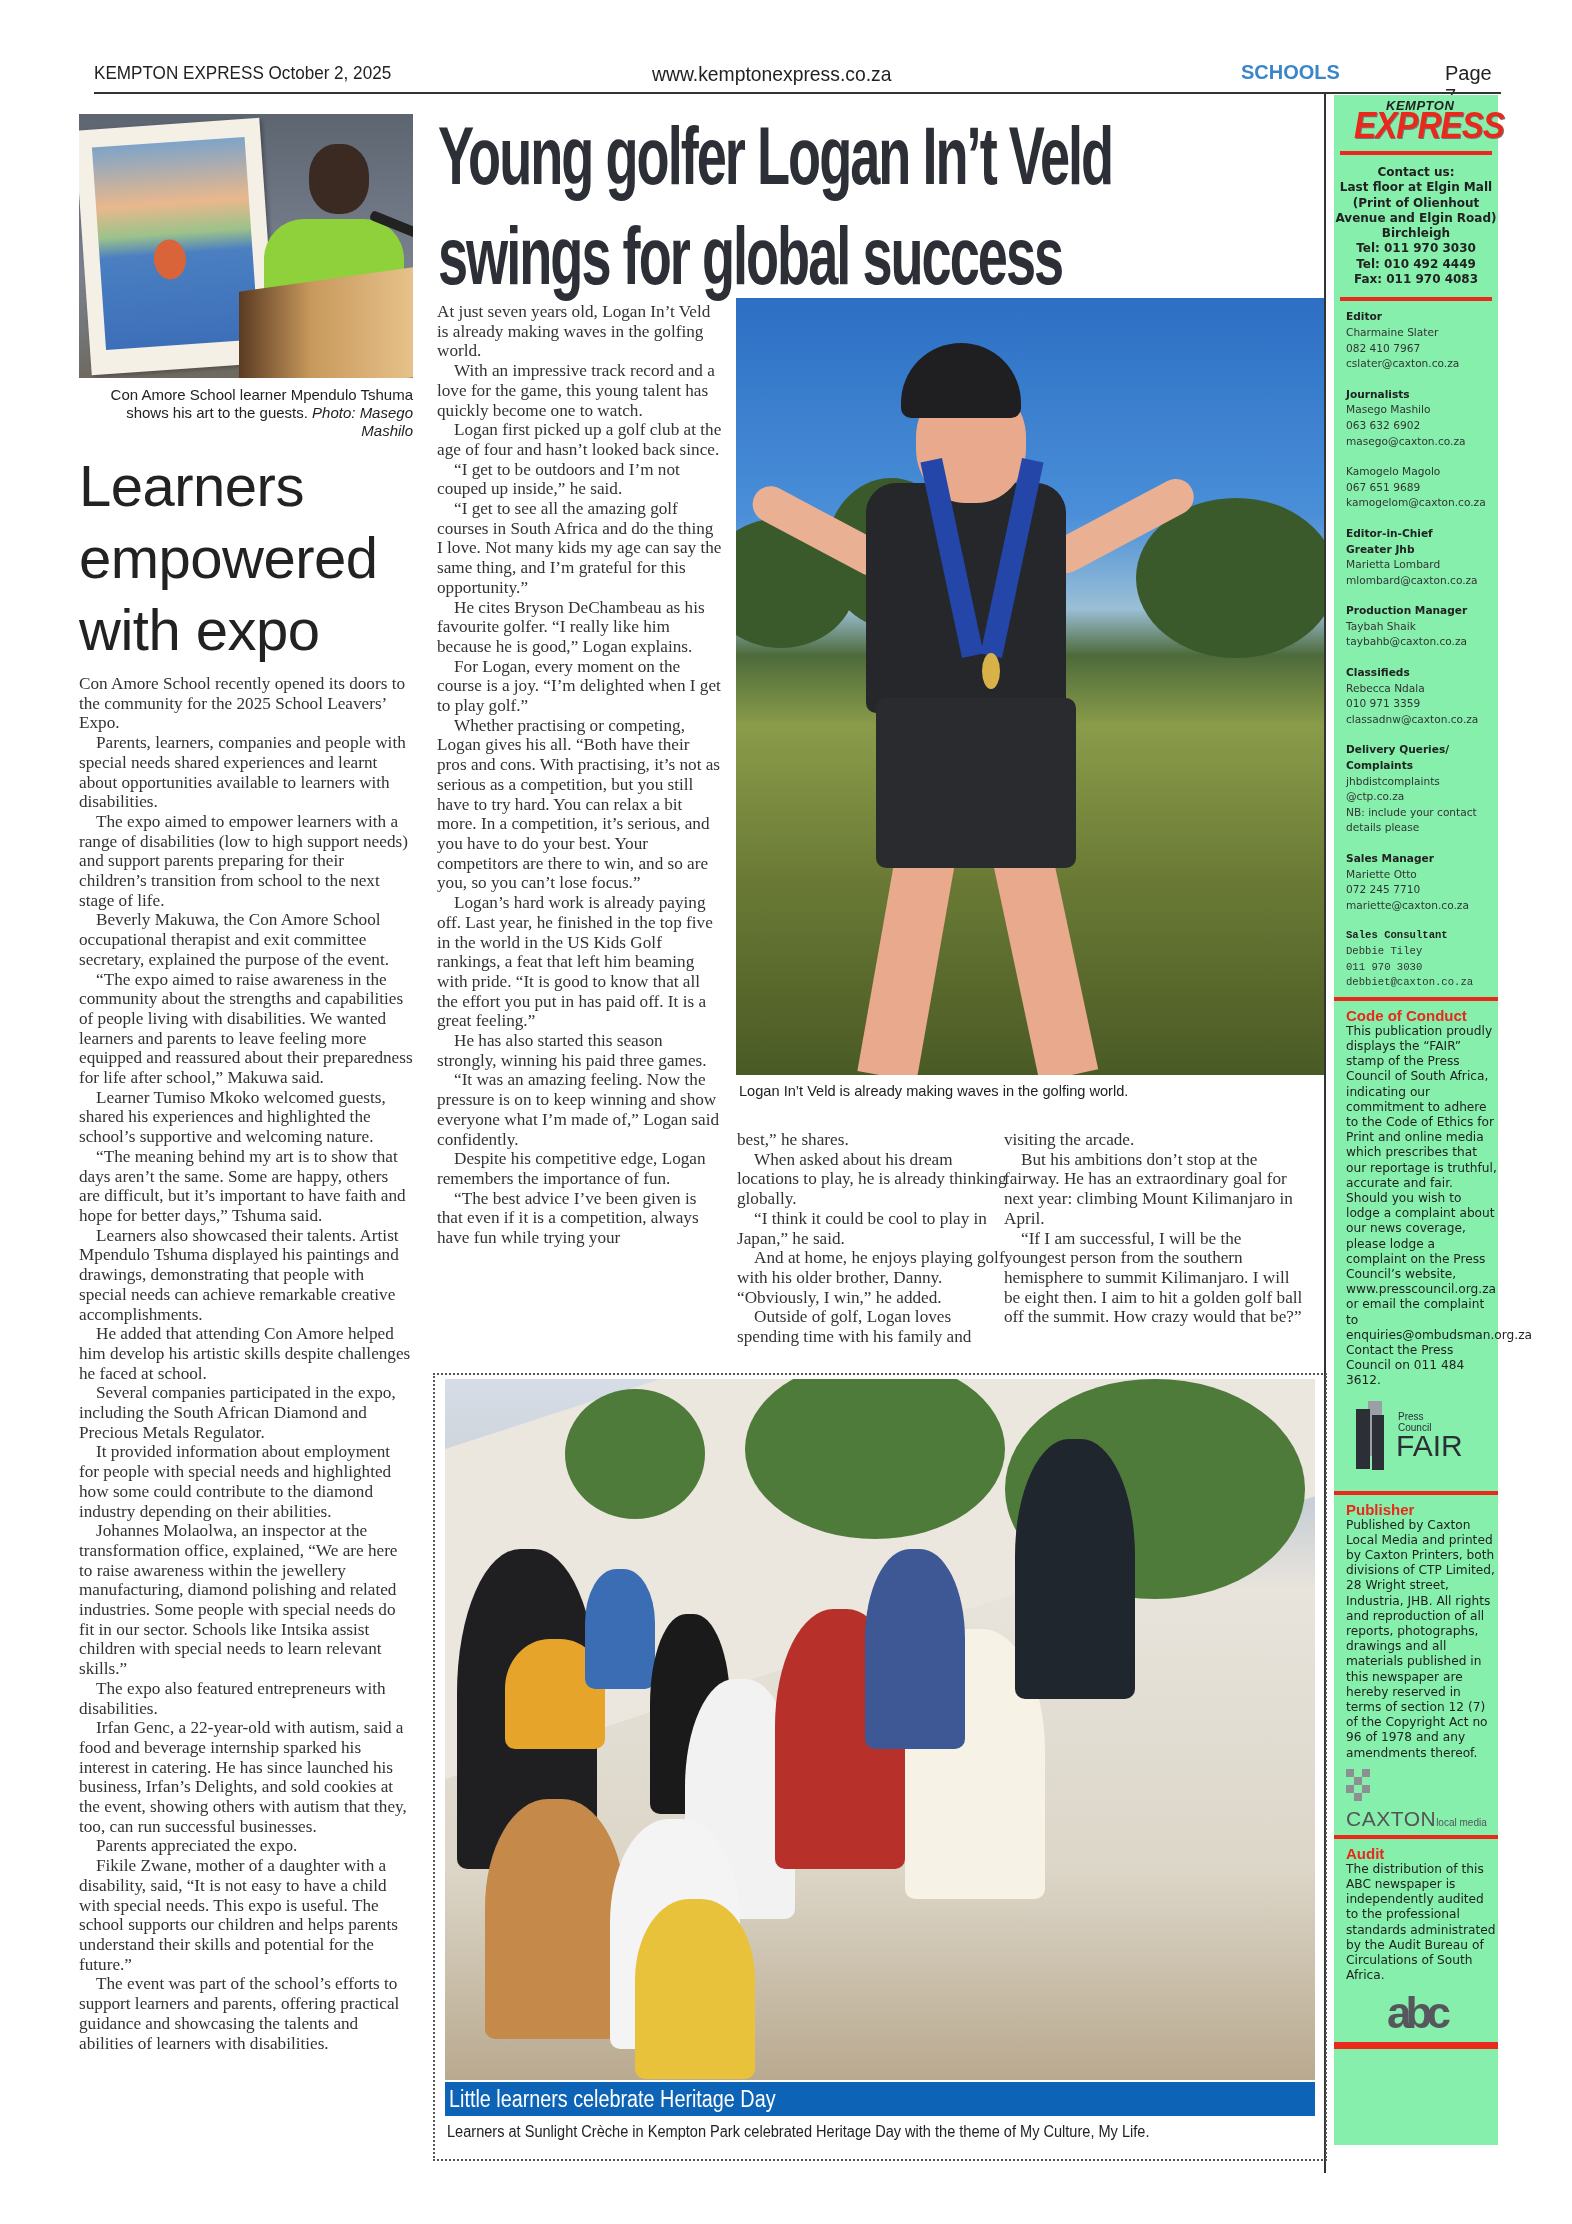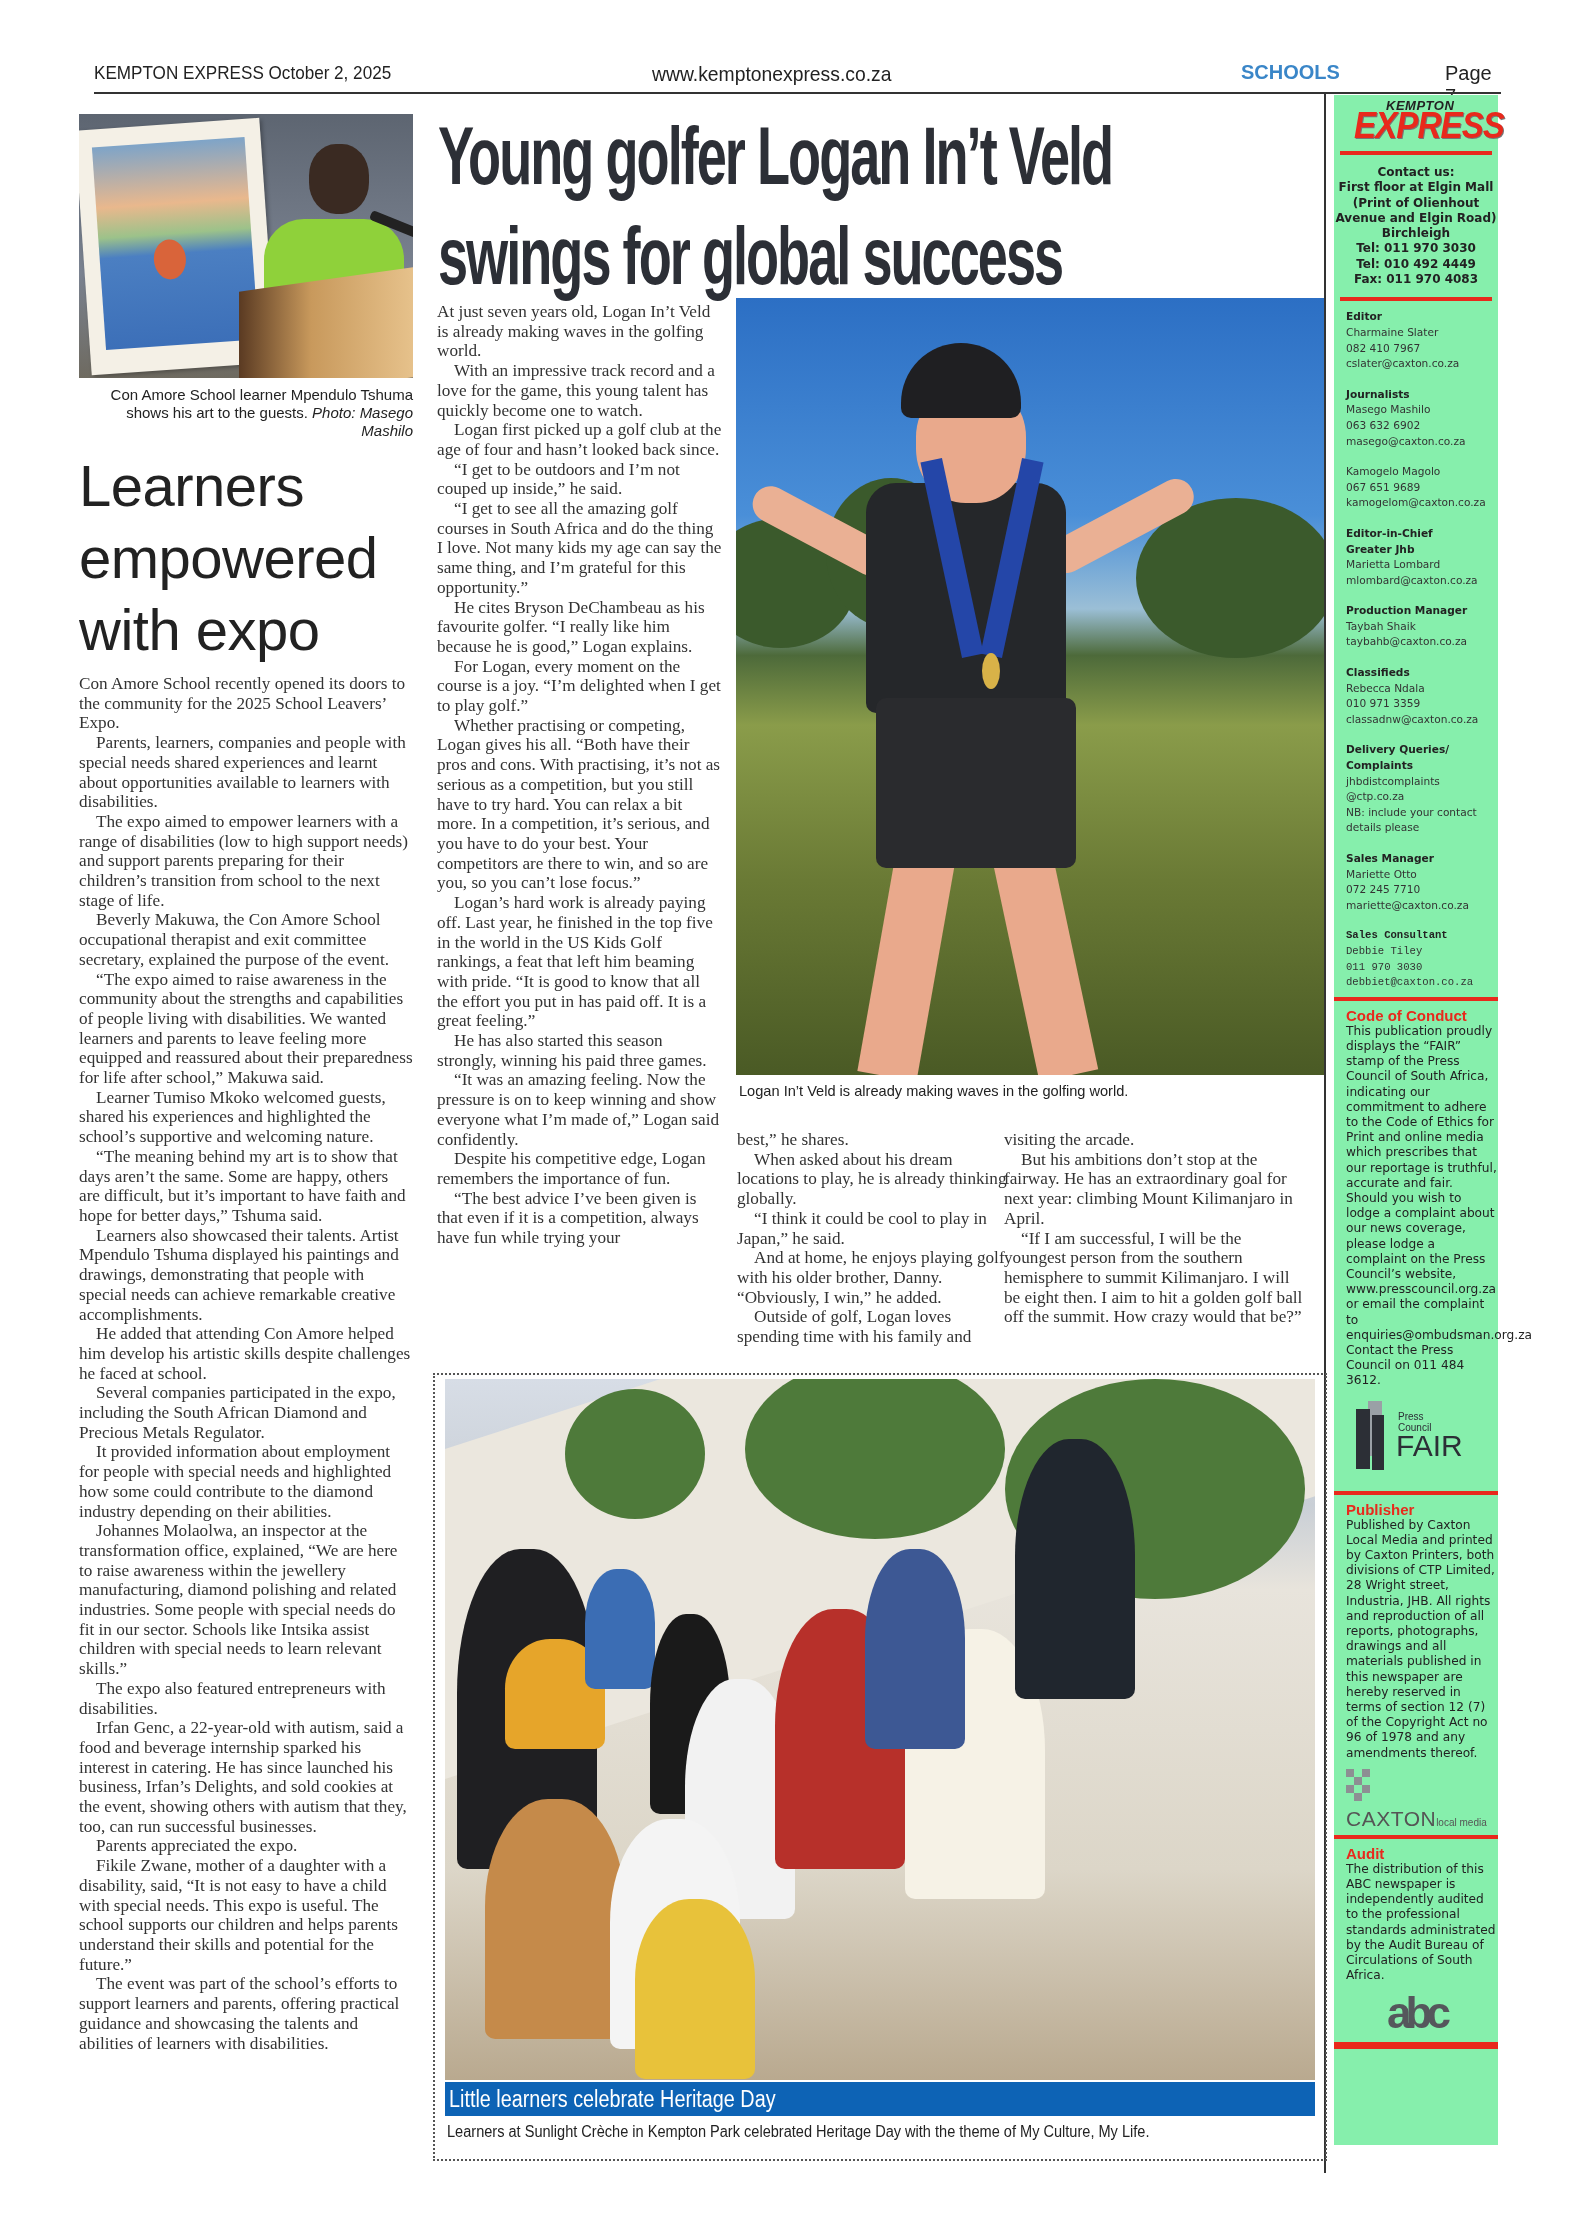--- a/index.html
+++ b/index.html
@@ -221,21 +221,21 @@
 </div>
 
 <div class="sidebar">
   <div class="logo">
     <span class="kempton">KEMPTON</span>
     <span class="express">EXPRESS</span>
   </div>
   <div class="red-rule"></div>
   <div class="contact">
     <div>Contact us:</div>
-    <div>First floor at Elgin Mall</div>
+    <div>Last floor at Elgin Mall</div>
     <div>(Print of Olienhout</div>
     <div>Avenue and Elgin Road)</div>
     <div>Birchleigh</div>
     <div>Tel: 011 970 3030</div>
     <div>Tel: 010 492 4449</div>
     <div>Fax: 011 970 4083</div>
   </div>
   <div class="red-rule" style="margin-top:10px;"></div>
 
   <div class="staff">

